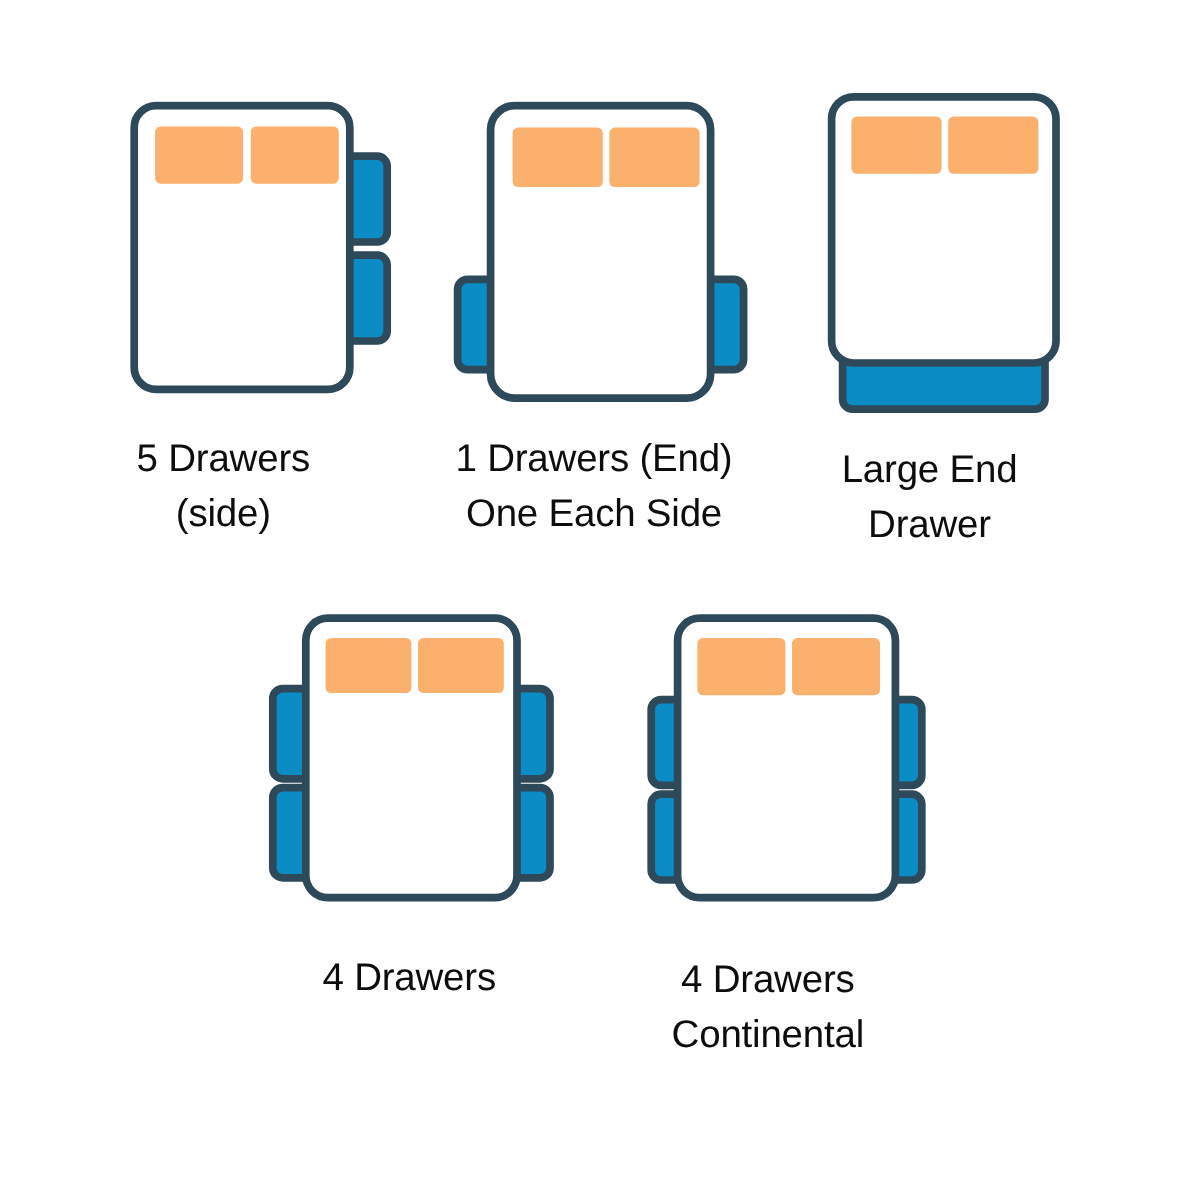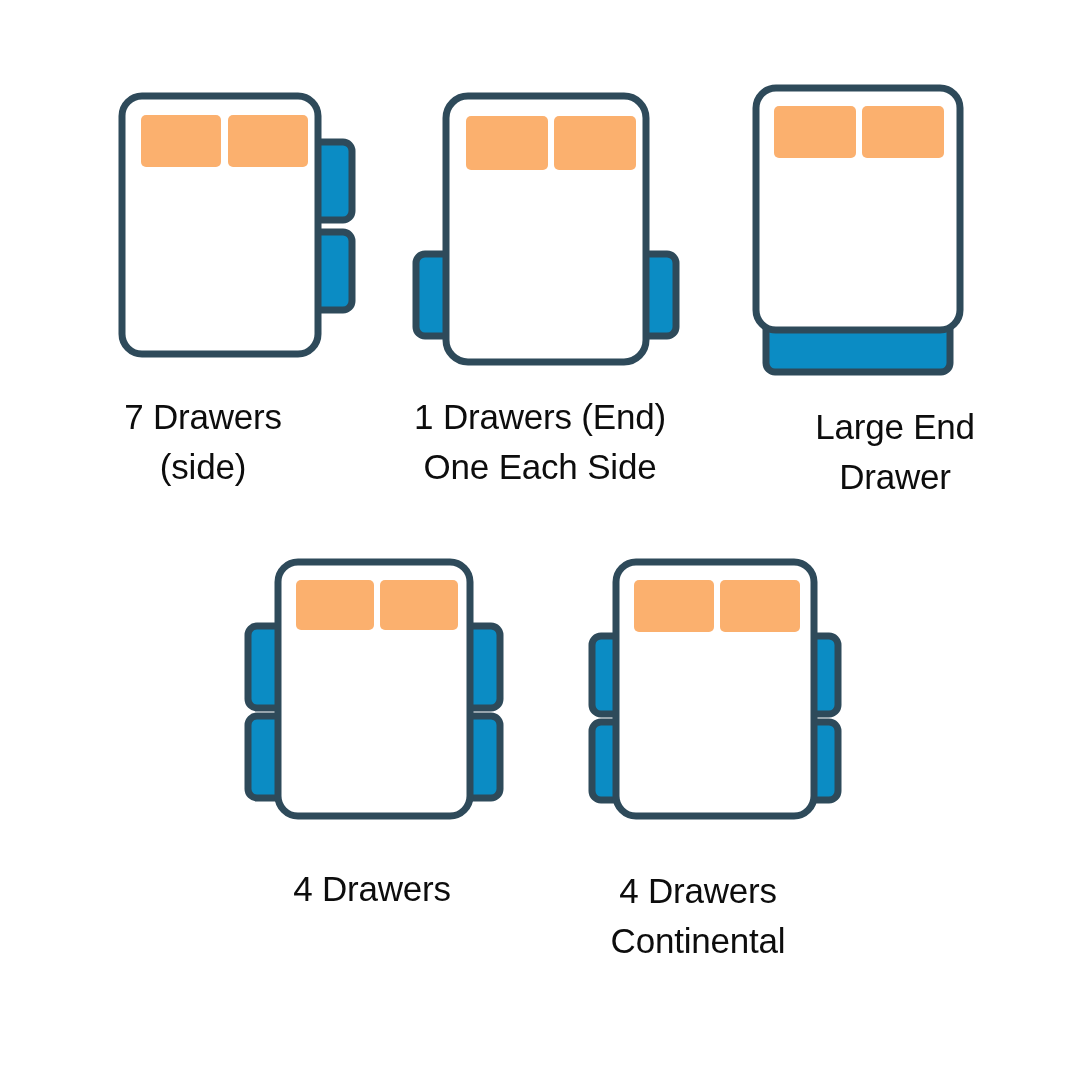--- a/index.html
+++ b/index.html
@@ -46,21 +46,21 @@
 
       <rect x="192" y="50" width="42" height="78" rx="9" ry="9" fill="#0b8cc4" stroke="#2e4a5a" stroke-width="7"></rect>
       <rect x="192" y="140" width="42" height="78" rx="9" ry="9" fill="#0b8cc4" stroke="#2e4a5a" stroke-width="7"></rect>
 
       <rect x="4" y="4" width="196" height="258" rx="20" ry="20" fill="#ffffff" stroke="#2e4a5a" stroke-width="7"></rect>
 
       <rect x="23" y="23" width="80" height="52" rx="5" ry="5" fill="#fbb06e"></rect>
       <rect x="110" y="23" width="80" height="52" rx="5" ry="5" fill="#fbb06e"></rect>
     </svg>
   </div>
-  <div class="caption" style="left:63px; top:392px; width:280px;">7 Drawers
+  <div class="caption" style="left:63px; top:392px; width:280px;">5 Drawers
 (side)</div>
 
   <div class="bed-figure" style="left:410px; top:92px;">
     <svg class="bed-svg" width="272" height="278" viewBox="0 0 272 278">
 
       <rect x="6" y="162" width="42" height="82" rx="9" ry="9" fill="#0b8cc4" stroke="#2e4a5a" stroke-width="7"></rect>
       <rect x="224" y="162" width="42" height="82" rx="9" ry="9" fill="#0b8cc4" stroke="#2e4a5a" stroke-width="7"></rect>
 
       <rect x="36" y="4" width="200" height="266" rx="22" ry="22" fill="#ffffff" stroke="#2e4a5a" stroke-width="7"></rect>
 
@@ -75,21 +75,21 @@
     <svg class="bed-svg" width="212" height="296" viewBox="0 0 212 296">
 
       <rect x="14" y="222" width="184" height="66" rx="9" ry="9" fill="#0b8cc4" stroke="#2e4a5a" stroke-width="7"></rect>
 
       <rect x="4" y="4" width="204" height="242" rx="20" ry="20" fill="#ffffff" stroke="#2e4a5a" stroke-width="7"></rect>
 
       <rect x="22" y="22" width="82" height="52" rx="5" ry="5" fill="#fbb06e"></rect>
       <rect x="110" y="22" width="82" height="52" rx="5" ry="5" fill="#fbb06e"></rect>
     </svg>
   </div>
-  <div class="caption" style="left:767px; top:402px; width:256px;">Large End
+  <div class="caption" style="left:717px; top:402px; width:256px;">Large End
 Drawer</div>
 
   <div class="bed-figure" style="left:240px; top:558px;">
     <svg class="bed-svg" width="268" height="262" viewBox="0 0 268 262">
 
       <rect x="8" y="68" width="42" height="82" rx="9" ry="9" fill="#0b8cc4" stroke="#2e4a5a" stroke-width="7"></rect>
       <rect x="8" y="158" width="42" height="82" rx="9" ry="9" fill="#0b8cc4" stroke="#2e4a5a" stroke-width="7"></rect>
       <rect x="218" y="68" width="42" height="82" rx="9" ry="9" fill="#0b8cc4" stroke="#2e4a5a" stroke-width="7"></rect>
       <rect x="218" y="158" width="42" height="82" rx="9" ry="9" fill="#0b8cc4" stroke="#2e4a5a" stroke-width="7"></rect>
 

